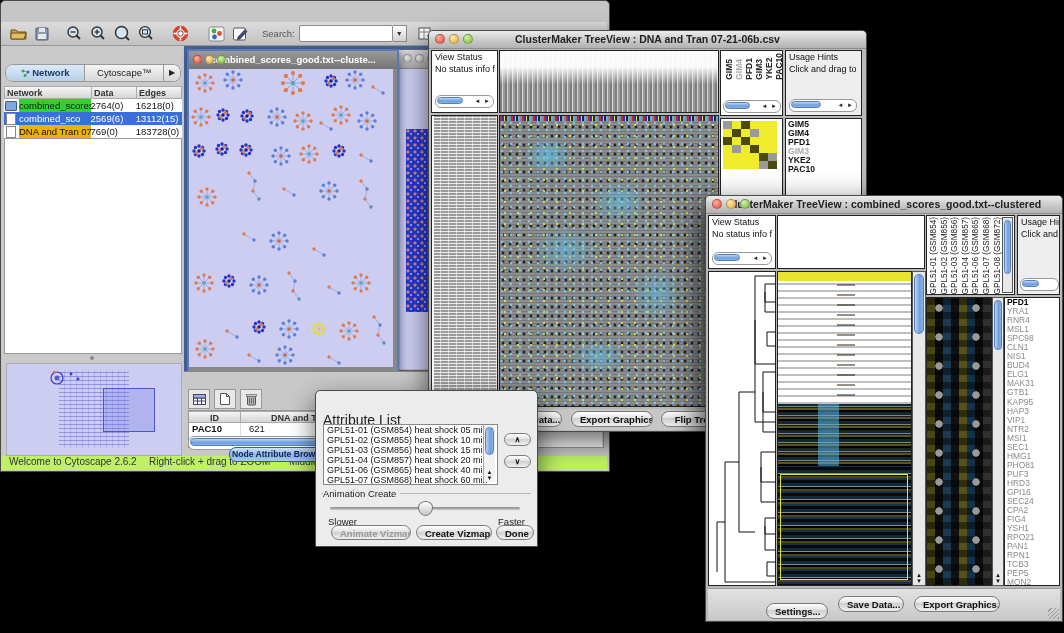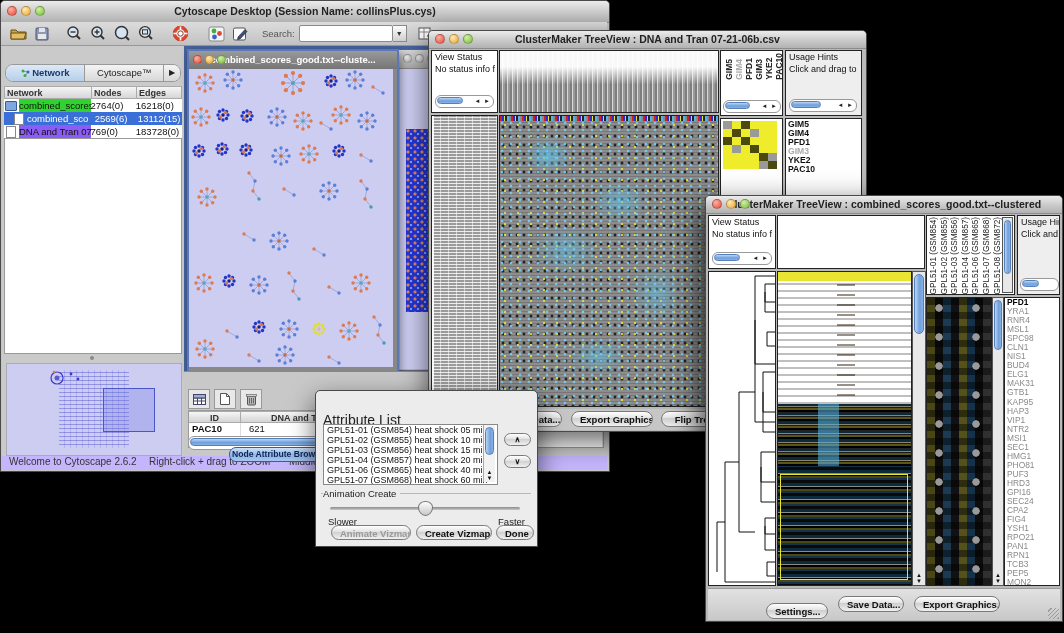--- a/index.html
+++ b/index.html
@@ -37,21 +37,21 @@
   .tbtn{width:24px;height:20px;display:inline-flex;align-items:center;justify-content:center;}
   
   .cphead{display:flex;font-size:9px;font-weight:bold;color:#333;}
   .cphead div{background:linear-gradient(#f6f6f6,#d6d6d6);border:1px solid #aaa;border-left:none;
     padding:1px 2px;box-sizing:border-box;height:13px;}
   .cprow{display:flex;font-size:9.5px;height:13px;line-height:13px;background:#fff;color:#111;white-space:nowrap;}
   .cprow .c1{width:88px;overflow:hidden;display:flex;align-items:center;}
   .cprow .c2{width:46px;overflow:hidden;}
   .cprow .c3{width:47px;overflow:hidden;}
   .nmgreen{background:#2fd32f;}
-  .nmred{background:#8b5cf6;}
+  .nmred{background:#eab308;}
   .rowsel{background:#3a6fd8;color:#fff;}
   .ficon{display:inline-block;width:10px;height:8px;background:#7fa8e0;border:1px solid #3a5a90;
     border-radius:1px;margin:0 2px 0 1px;flex:none;}
   .picon{display:inline-block;width:8px;height:10px;background:#fff;border:1px solid #888;margin:0 3px 0 2px;flex:none;}
   
   .hm-dna{background-color:#8d8d8d;background-image:
     radial-gradient(34px 26px at 22% 12%,rgba(95,195,235,.75),transparent 70%),
     radial-gradient(40px 30px at 55% 28%,rgba(95,195,235,.6),transparent 70%),
     radial-gradient(46px 34px at 30% 45%,rgba(95,195,235,.55),transparent 70%),
     radial-gradient(36px 40px at 72% 60%,rgba(95,195,235,.5),transparent 70%),
@@ -98,28 +98,20 @@
   .dphead div{background:linear-gradient(#f6f6f6,#d4d4d4);border:1px solid #aaa;border-left:none;
     font-size:9px;font-weight:bold;color:#333;text-align:center;height:12px;line-height:12px;box-sizing:border-box;}
   .dprow div{font-size:9.5px;height:12px;line-height:12px;color:#111;border-right:1px solid #ddd;}
 </style>
 </head>
 <body>
 
 <div id="screen">
 
   <div class="win" style="left:0;top:0;width:608px;height:470px;">
-    <div class="tbar" style="height:21px;line-height:21px;">
-      <div class="lights" style="top:5px;">
-        <div class="lt l-red"></div>
-        <div class="lt l-yel"></div>
-        <div class="lt l-grn"></div>
-      </div>
-      <span>Cytoscape Desktop (Session Name: collinsPlus.cys)</span>
-    </div>
 
     <div class="abs" style="left:0;top:21px;width:606px;height:24px;background:linear-gradient(#dcdcdc,#c2c2c2);border-bottom:1px solid #999;display:flex;align-items:center;padding-left:5px;box-sizing:border-box;">
       <span class="tbtn">
         <svg width="17" height="13">
             <path d="M1 3 h5 l2 2 h8 v7 h-15 z" fill="#caa34e" stroke="#6b5015"></path>
             <path d="M1 6 h15 l-2 6 h-13 z" fill="#e3bd62" stroke="#6b5015"></path>
           </svg>
       </span>
       <span class="tbtn">
         <svg width="14" height="14">
@@ -213,33 +205,33 @@
             </svg>
           <span>Network</span>
         </div>
         <div style="flex:5;font-size:9.5px;color:#222;text-align:center;line-height:16px;background:linear-gradient(#f4f4f4,#d8d8d8);border-right:1px solid #999;"><span>Cytoscape™</span></div>
         <div style="flex:1;font-size:8px;color:#222;text-align:center;line-height:16px;background:linear-gradient(#f4f4f4,#d8d8d8);"><span>▶</span></div>
       </div>
 
       <div class="abs" style="left:2px;top:40px;width:178px;">
         <div class="cphead">
           <div style="width:88px;border-left:1px solid #aaa;">Network</div>
-          <div style="width:45px;">Nodes</div>
+          <div style="width:45px;">Data</div>
           <div style="width:45px;">Edges</div>
         </div>
         <div class="cprow">
           <div class="c1">
               <span class="ficon"></span>
               <span class="nmgreen">combined_scores_</span>
             </div>
           <div class="c2">2764(0)</div>
           <div class="c3">16218(0)</div>
         </div>
         <div class="cprow rowsel">
-          <div class="c1" style="padding-left:8px;">
+          <div class="c1" style="padding-left:0;">
               <span class="picon"></span>
               <span>combined_sco</span>
             </div>
           <div class="c2">2569(6)</div>
           <div class="c3">13112(15)</div>
         </div>
         <div class="cprow">
           <div class="c1">
               <span class="picon"></span>
               <span class="nmred">DNA and Tran 07</span>
@@ -476,21 +468,21 @@
         <div class="dprow" style="display:flex;">
           <div style="width:52px;font-weight:bold;padding-left:3px;box-sizing:border-box;">PFD1</div>
           <div style="flex:1;padding-left:8px;">790</div>
         </div>
       </div>
       <div class="pill-scroll" style="left:4px;top:64px;width:330px;height:12px;">
         <div class="pill-thumb" style="width:92%;height:8px;"></div>
       </div>
     </div>
 
-    <div class="abs statusbar" style="left:0;top:455px;width:606px;height:14px;background:#c4b5fd;">
+    <div class="abs statusbar" style="left:0;top:455px;width:606px;height:14px;background:#bef264;">
       <span class="abs" style="left:8px;">Welcome to Cytoscape 2.6.2</span>
       <span class="abs" style="left:148px;">Right-click + drag  to  ZOOM</span>
       <span class="abs" style="left:288px;">Middle-</span>
     </div>
 
     <div class="abs" style="left:228px;top:446px;width:92px;height:13px;border:1px solid #3a5a98;border-radius:7px;background:linear-gradient(#cfe2f8,#8fb6e6 55%,#a8c8ee);font-size:8.6px;font-weight:bold;color:#10255a;text-align:center;line-height:12px;overflow:hidden;white-space:nowrap;">
       <span>Node Attribute Brows</span>
     </div>
   </div>
 

